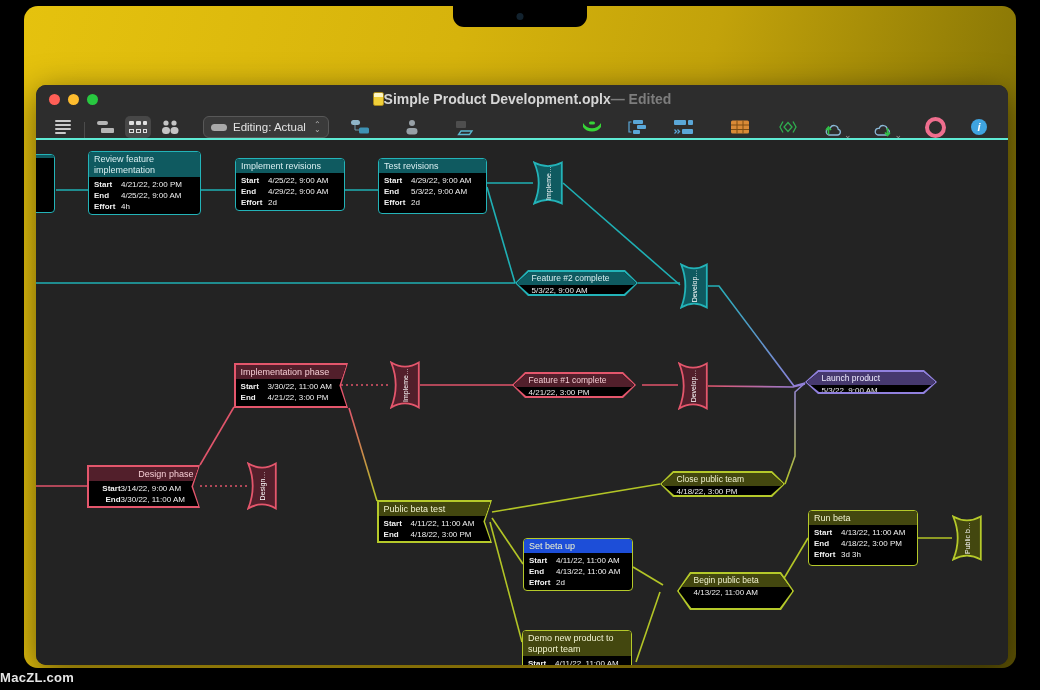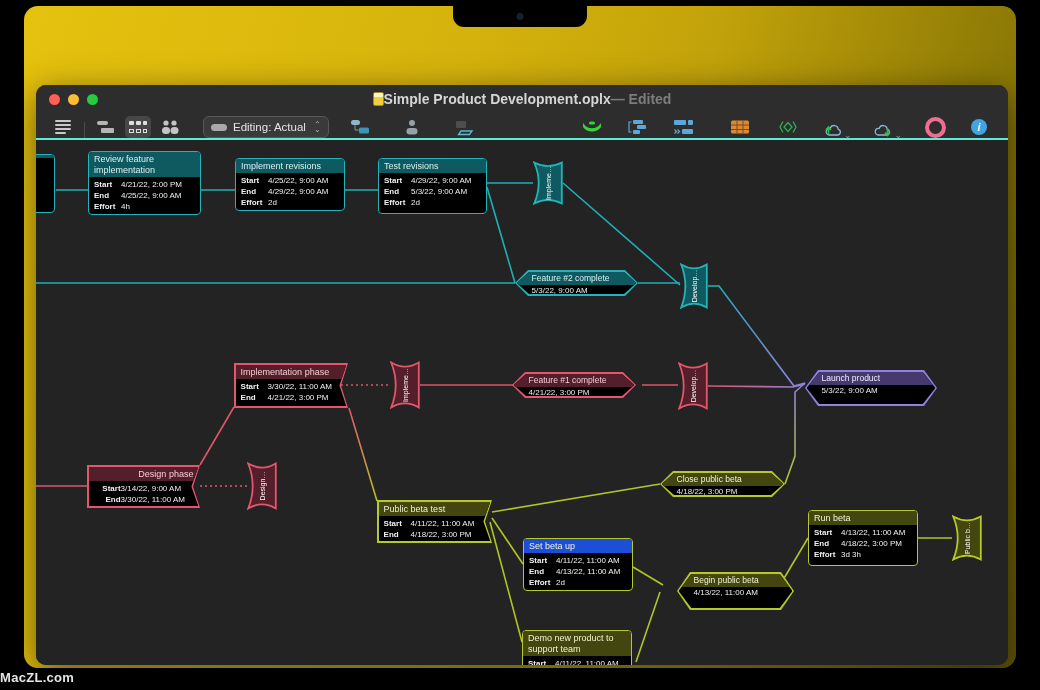--- a/index.html
+++ b/index.html
@@ -347,21 +347,21 @@
         <div class="node milestone" style="left: 476px; top: 231px; width: 124px; height: 26px;">
           <div class="shape" style="background:#e4566c;clip-path:polygon(13px 0,calc(100% - 13px) 0,100% 50%,calc(100% - 13px) 100%,13px 100%,0 50%)"></div>
           <div class="shape-inner" style="clip-path:polygon(13px 0,calc(100% - 13px) 0,100% 50%,calc(100% - 13px) 100%,13px 100%,0 50%)">
             <div class="ms-head" style="background:#521f2b;color:#f4ccd3">Feature #1 complete</div>
             <div class="ms-date">4/21/22, 3:00 PM</div>
           </div>
         </div>
         <div class="node flag" style="left: 642px; top: 221px; width: 30px; height: 48px;"><svg width="30" height="48" viewBox="0 0 30 48">
             <path d="M1.2,1.5 Q15,9.600000000000001 28.8,1.5 L28.8,46.5 Q15,38.400000000000006 1.2,46.5 Q10.200000000000001,24 1.2,1.5 Z" fill="#521f2b" stroke="#e4566c" stroke-width="1.8"></path>
           </svg><div class="flagtxt">Develop…</div></div>
-        <div class="node milestone" style="left: 769px; top: 229px; width: 132px; height: 36px; text-decoration: underline;">
+        <div class="node milestone" style="left: 769px; top: 229px; width: 132px; height: 24px; text-decoration: underline;">
           <div class="shape" style="background:#9181de;clip-path:polygon(13px 0,calc(100% - 13px) 0,100% 50%,calc(100% - 13px) 100%,13px 100%,0 50%)"></div>
           <div class="shape-inner" style="clip-path:polygon(13px 0,calc(100% - 13px) 0,100% 50%,calc(100% - 13px) 100%,13px 100%,0 50%)">
             <div class="ms-head" style="background:#46396e;color:#efecff">Launch product</div>
             <div class="ms-date">5/3/22, 9:00 AM</div>
           </div>
         </div>
         <div class="node group" style="left: 51px; top: 324px; width: 113px; height: 43px; text-align: right;">
           <div class="shape" style="background:#e4566c;clip-path:polygon(0 0,100% 0,calc(100% - 7px) 50%,100% 100%,0 100%)"></div>
           <div class="shape-inner" style="clip-path:polygon(0 0,100% 0,calc(100% - 7px) 50%,100% 100%,0 100%)">
             <div class="nhead" style="background:#521f2b;color:#f4ccd3">Design phase</div>
@@ -409,21 +409,21 @@
             </div>
             <div class="nrow">
               <b>Effort</b>
               <span>2d</span>
             </div>
           </div>
         </div>
         <div class="node milestone" style="left: 624px; top: 330px; width: 125px; height: 26px;">
           <div class="shape" style="background:#b5c92a;clip-path:polygon(13px 0,calc(100% - 13px) 0,100% 50%,calc(100% - 13px) 100%,13px 100%,0 50%)"></div>
           <div class="shape-inner" style="clip-path:polygon(13px 0,calc(100% - 13px) 0,100% 50%,calc(100% - 13px) 100%,13px 100%,0 50%)">
-            <div class="ms-head" style="background:#43470f;color:#f1f3cf">Close public beta</div>
+            <div class="ms-head" style="background:#43470f;color:#f1f3cf">Close public team</div>
             <div class="ms-date">4/18/22, 3:00 PM</div>
           </div>
         </div>
         <div class="node milestone" style="left: 641px; top: 431px; width: 117px; height: 38px;">
           <div class="shape" style="background:#b5c92a;clip-path:polygon(13px 0,calc(100% - 13px) 0,100% 50%,calc(100% - 13px) 100%,13px 100%,0 50%)"></div>
           <div class="shape-inner" style="clip-path:polygon(13px 0,calc(100% - 13px) 0,100% 50%,calc(100% - 13px) 100%,13px 100%,0 50%)">
             <div class="ms-head" style="background:#43470f;color:#f1f3cf">Begin public beta</div>
             <div class="ms-date">4/13/22, 11:00 AM</div>
           </div>
         </div>

